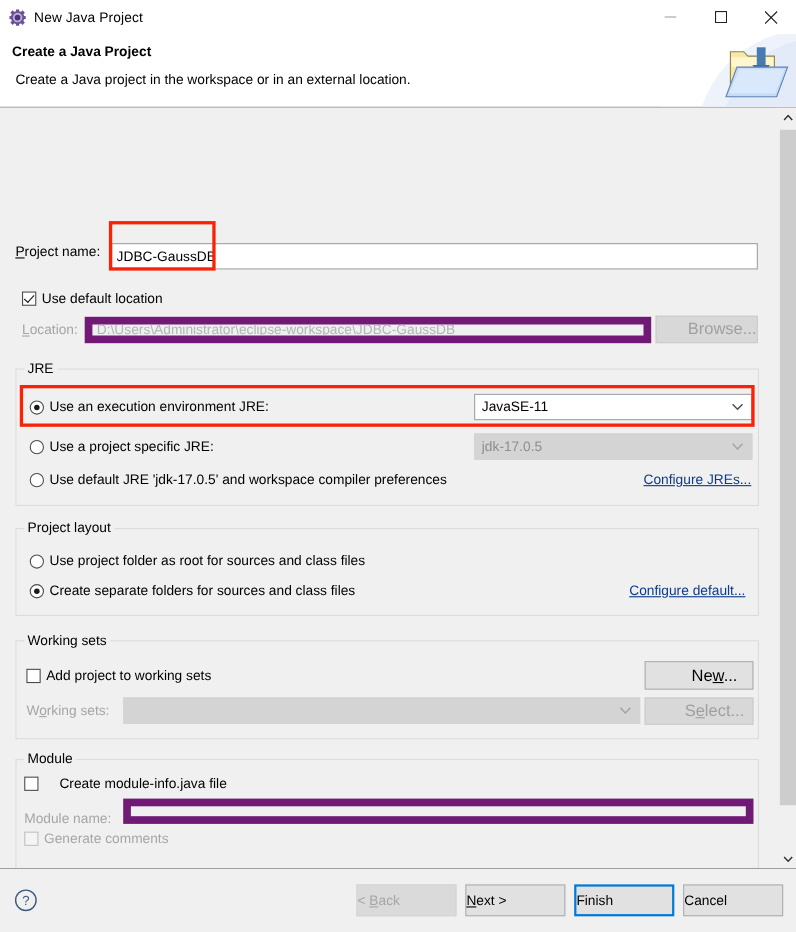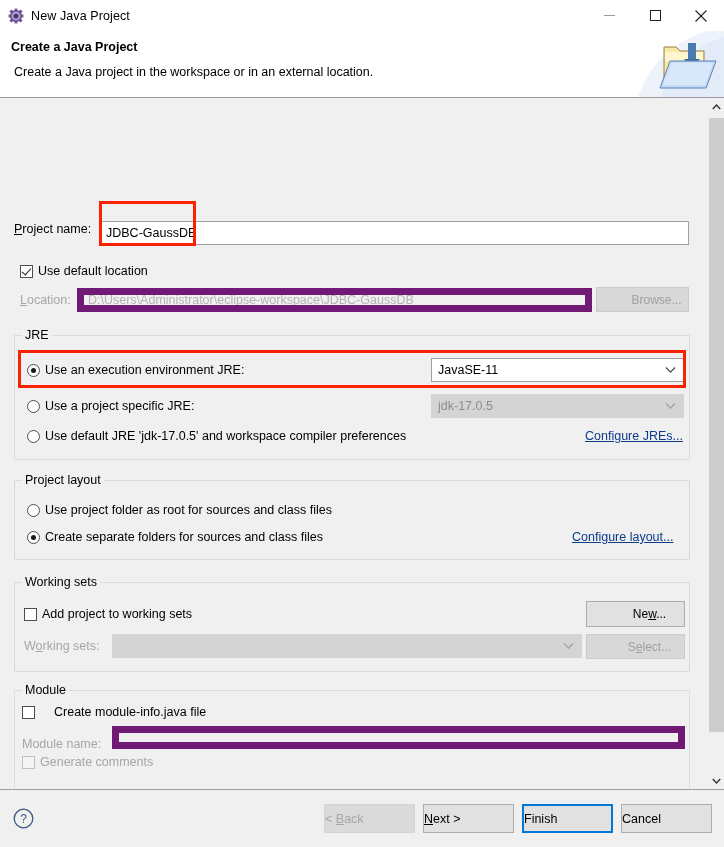--- a/index.html
+++ b/index.html
@@ -144,21 +144,21 @@
     outline: none;
   }
   input.tf.dis {
     background: #f0f0f0;
     border: 7px solid #701a75;
     color: #b4b4b4;
   }
 
   .btn {
     font-family: "Liberation Sans", sans-serif;
-    font-size: 12px;
+    font-size: 15px;
     color: #000;
     background: #e1e1e1;
     border: 1px solid #adadad;
     height: 25px;
     cursor: default;
     display: flex; align-items: center; justify-content: center; padding-left: 28px;
   }
   .btn.dis { color: #a0a0a0; background: #d8d8d8; border-color: #cccccc; }
 
   
@@ -417,21 +417,21 @@
 
       <div class="row" style="left:27px; top:405px;">
         <span class="rb"></span>
         <span class="lbl">Use project folder as root for sources and class files</span>
       </div>
 
       <div class="row" style="left:27px; top:432px;">
         <span class="rb checked"></span>
         <span class="lbl">Create separate folders for sources and class files</span>
       </div>
-      <div class="link" style="position:absolute; left:572px; top:432px;">Configure layout...</div>
+      <div class="link" style="position:absolute; left:572px; top:432px;">Configure default...</div>
 
       <div class="group" style="left:14px; top:484px; width:676px; height:90px;">
         <span class="glabel">Working sets</span>
       </div>
 
       <div class="row" style="left:24px; top:509px;">
         <span class="cb"></span>
         <span class="lbl">Add project to working sets</span>
       </div>
       <div class="btn" style="position:absolute; left:586px; top:503px; width:99px; height:26px;">

